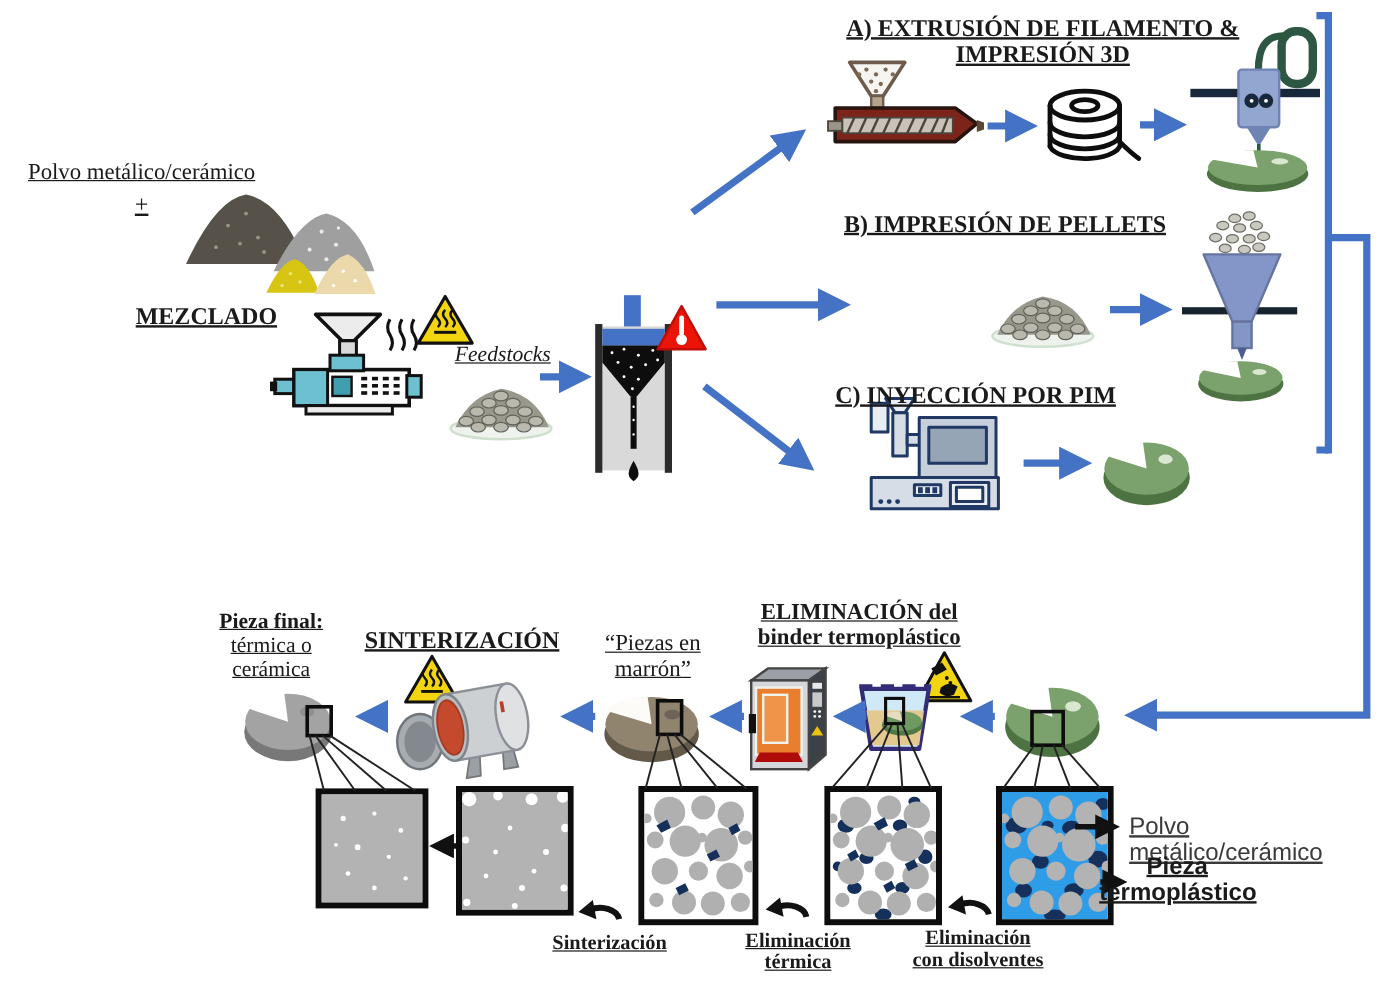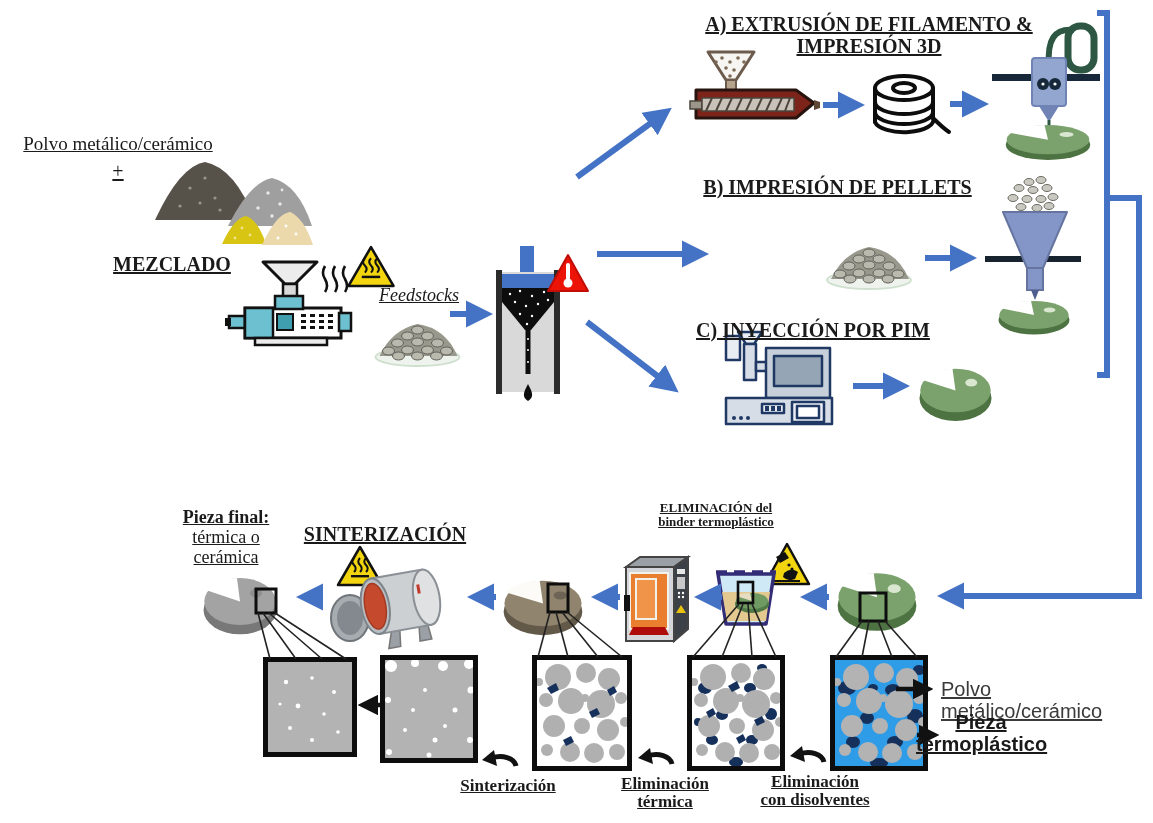--- a/index.html
+++ b/index.html
@@ -86,23 +86,27 @@
   <div class="lbl it" style="left:372px;top:286px;width:94px;font-size:18px;">Feedstocks</div>
 
 
   <div class="lbl b" style="left:683px;top:14px;width:372px;font-size:20px;">
     <div>A) EXTRUSIÓN DE FILAMENTO &amp;</div>
     <div>IMPRESIÓN 3D</div>
   </div>
   <div class="lbl b" style="left:690px;top:177px;width:295px;font-size:20px;">B) IMPRESIÓN DE PELLETS</div>
   <div class="lbl b" style="left:690px;top:300px;width:246px;font-size:20px;margin-top:20px;">C) INYECCIÓN POR PIM</div>
 
-  <div class="lbl b" style="left:608px;top:501px;width:216px;font-size:13px;">
+  <div class="lbl b" style="left:608px;top:501px;width:216px;font-size:19px;">
     <div>ELIMINACIÓN del</div>
     <div>binder termoplástico</div>
+  </div>
+  <div class="lbl" style="left:490px;top:527px;width:108px;font-size:19px;">
+    <div>“Piezas en</div>
+    <div>marrón”</div>
   </div>
   <div class="lbl b" style="left:292px;top:524px;width:186px;font-size:20px;">SINTERIZACIÓN</div>
   <div class="lbl" style="left:166px;top:507px;width:120px;font-size:18px;line-height:1.12;">
     <div class="b">Pieza final:</div>
     <div>térmica o</div>
     <div>cerámica</div>
   </div>
 
   <div class="lbl b" style="left:447px;top:777px;width:122px;font-size:17px;">Sinterización</div>
   <div class="lbl b" style="left:615px;top:775px;width:100px;font-size:17px;">

